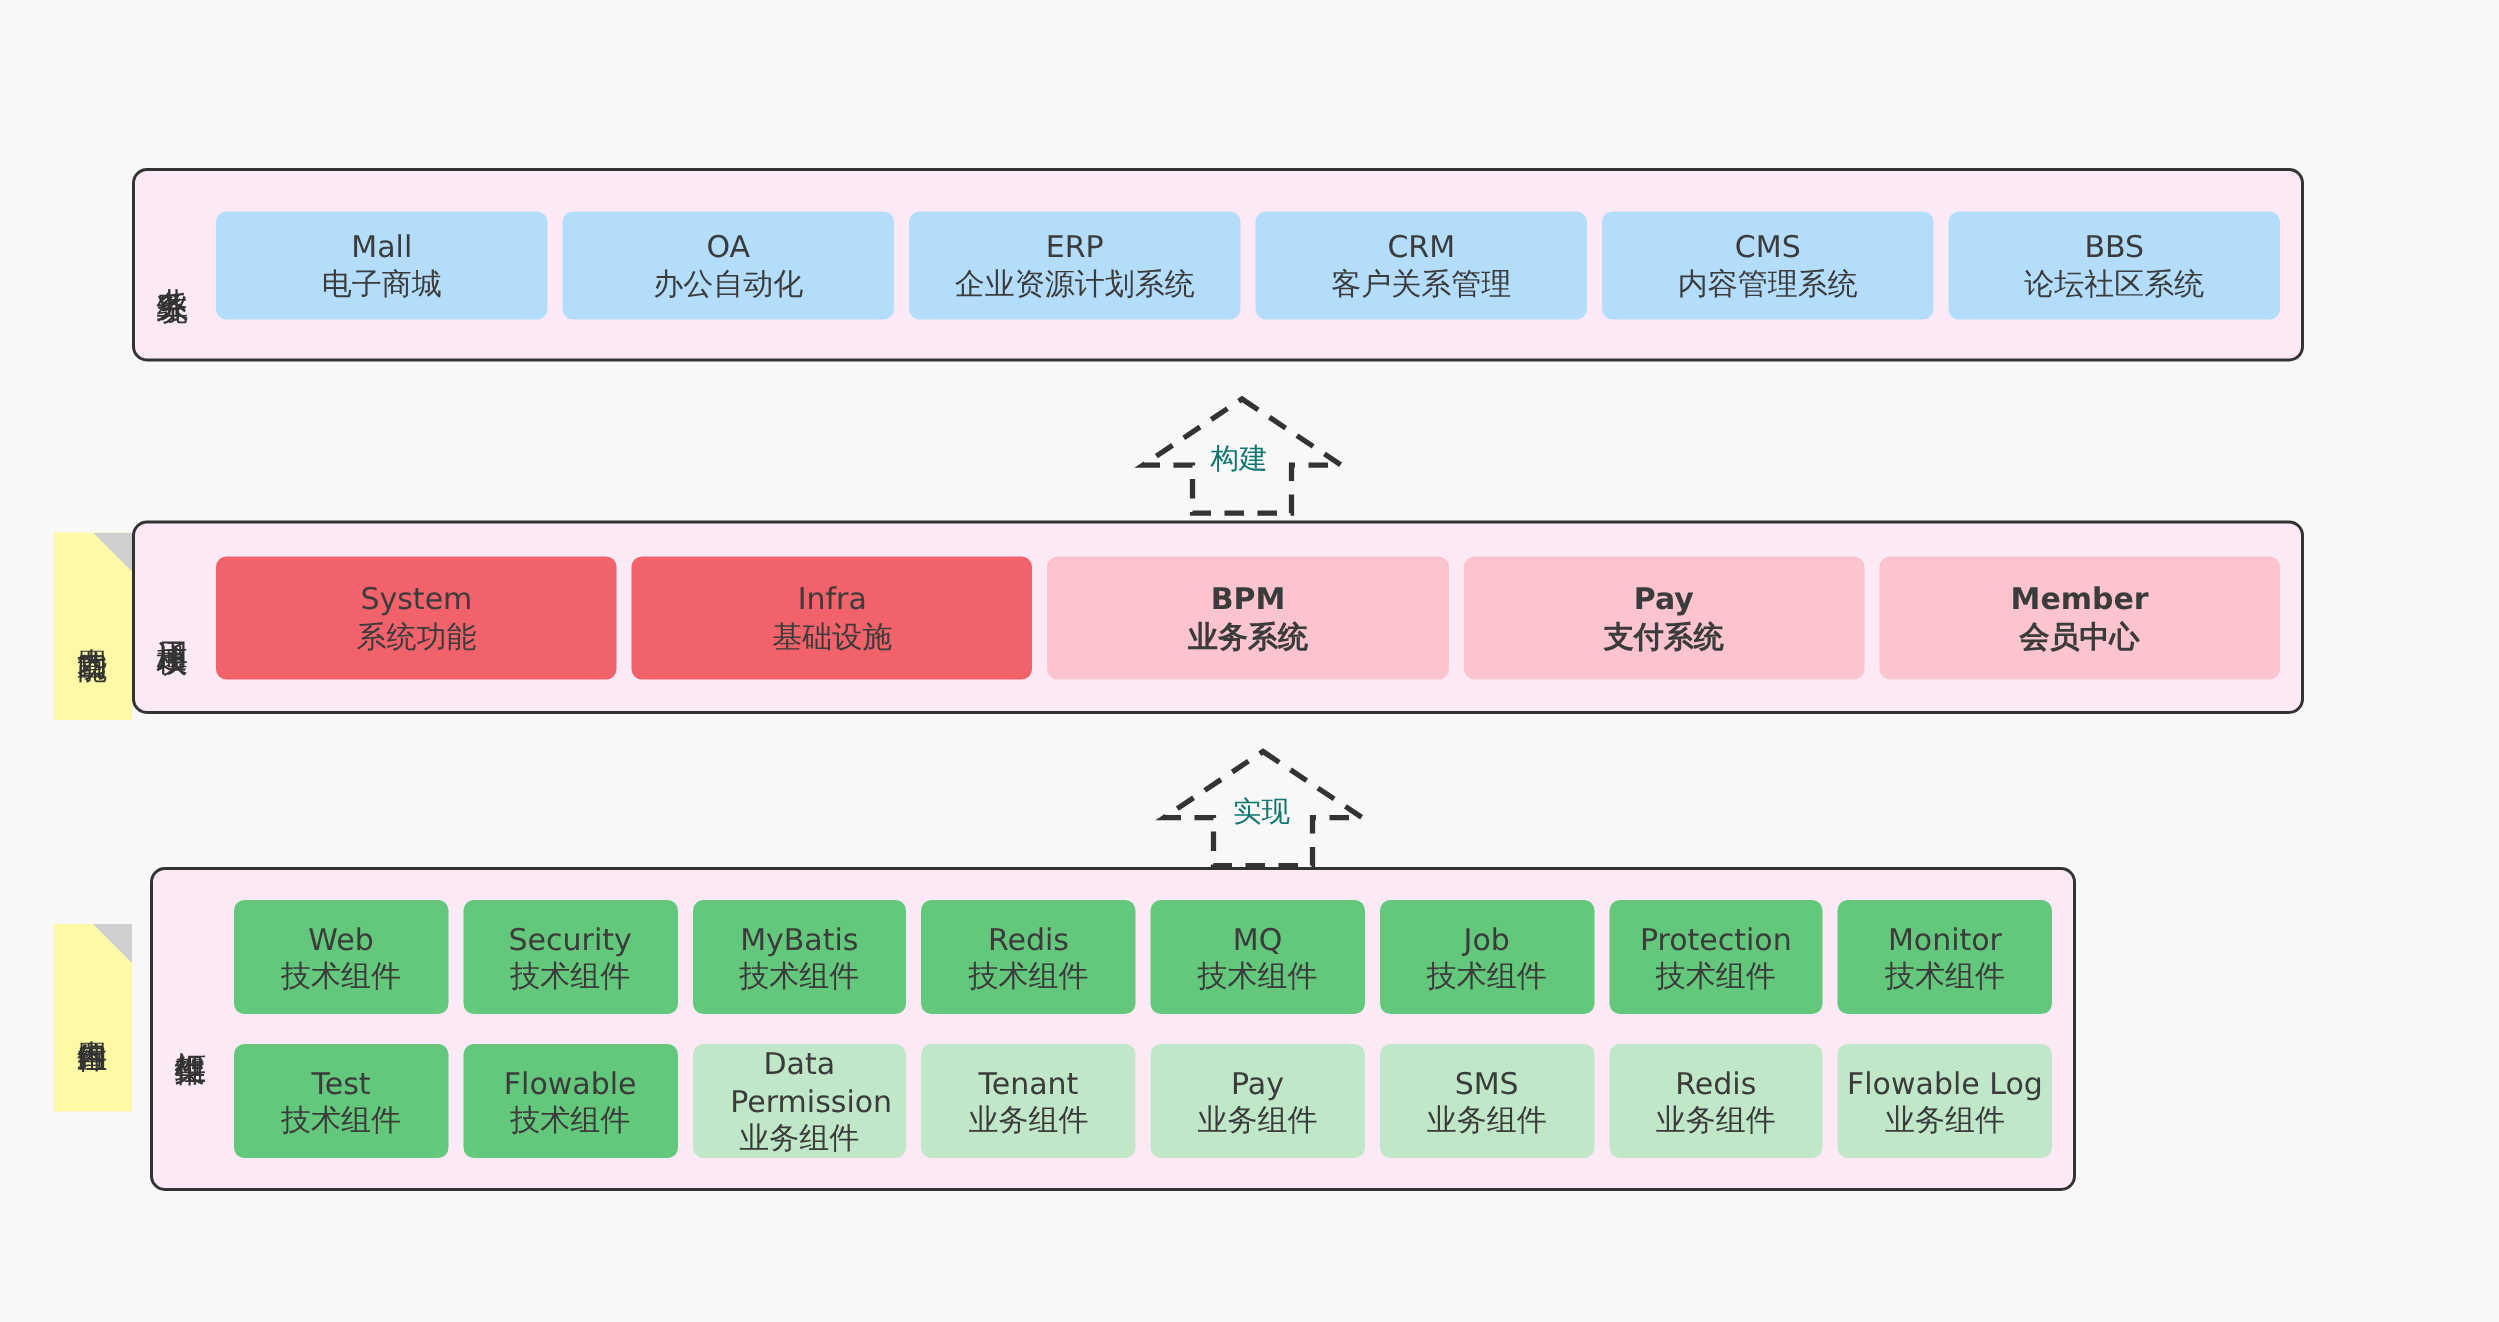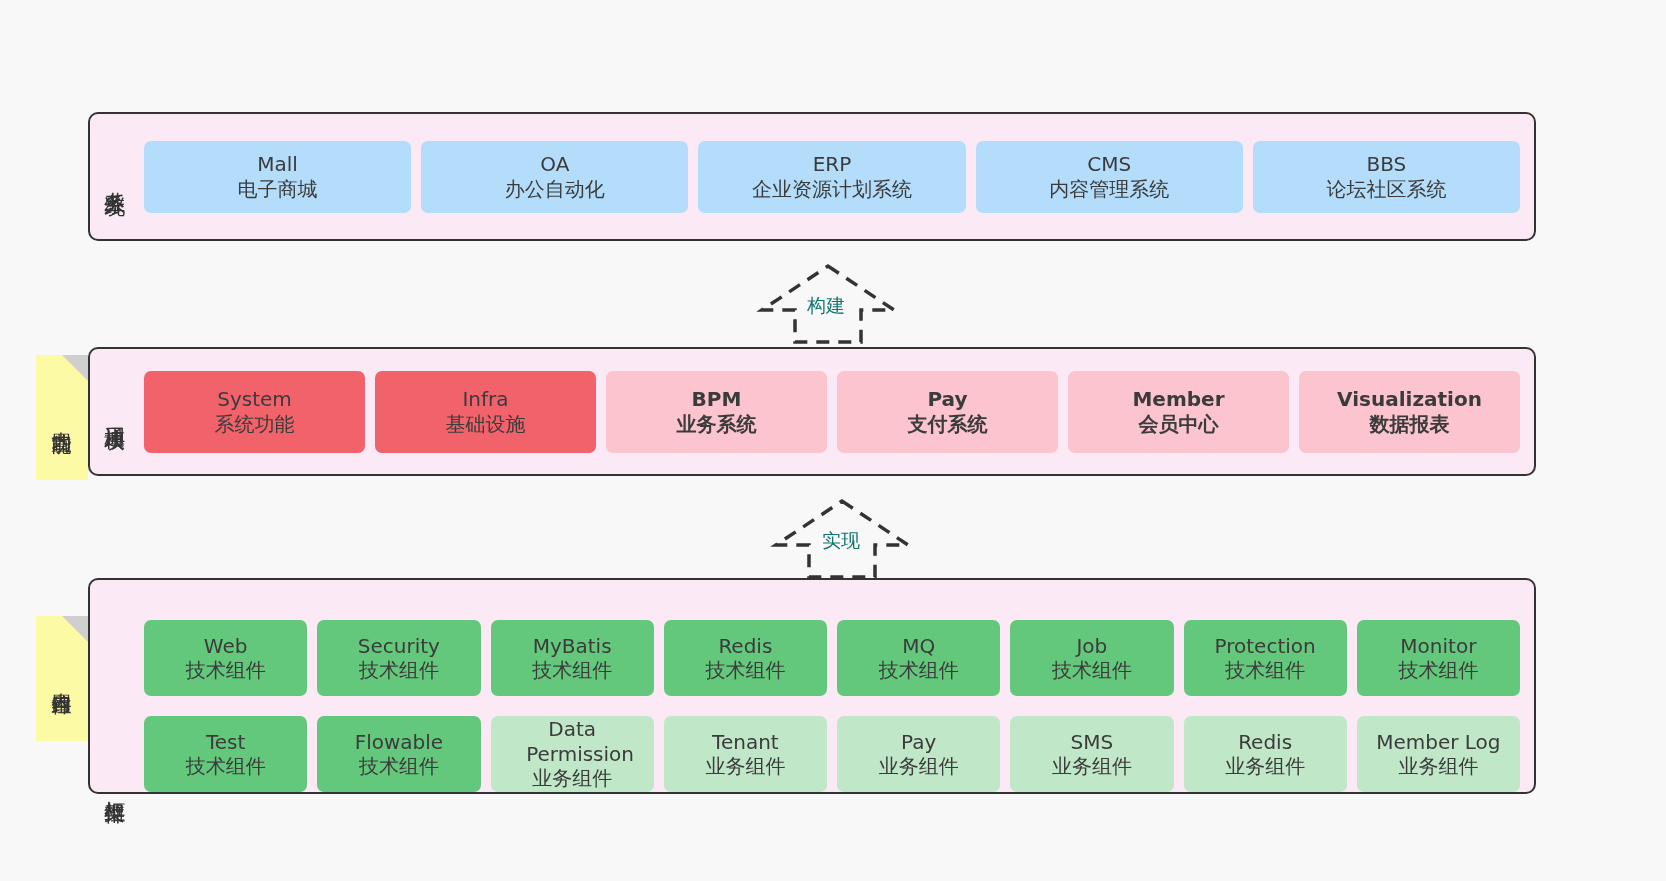--- a/index.html
+++ b/index.html
@@ -149,20 +149,24 @@
         </div>
         <div class="card c-blue">
           <div class="t1">OA</div>
           <div class="t2">办公自动化</div>
         </div>
         <div class="card c-blue">
           <div class="t1">ERP</div>
           <div class="t2">企业资源计划系统</div>
         </div>
         <div class="card c-blue">
+          <div class="t1">CRM</div>
+          <div class="t2">客户关系管理</div>
+        </div>
+        <div class="card c-blue">
           <div class="t1">CMS</div>
           <div class="t2">内容管理系统</div>
         </div>
         <div class="card c-blue">
           <div class="t1">BBS</div>
           <div class="t2">论坛社区系统</div>
         </div>
       </div>
     </div>
   </div>
@@ -191,41 +195,37 @@
           <div class="t2">业务系统</div>
         </div>
         <div class="card c-red-light">
           <div class="t1">Pay</div>
           <div class="t2">支付系统</div>
         </div>
         <div class="card c-red-light">
           <div class="t1">Member</div>
           <div class="t2">会员中心</div>
         </div>
-        <div class="card c-red-light">
-          <div class="t1">Visualization</div>
-          <div class="t2">数据报表</div>
-        </div>
       </div>
     </div>
   </div>
 
   <div class="note" style="left:36px; top:355px; width:52px; height:125px;">
     <span class="fold"></span>
     <span>内置功能</span>
   </div>
 
   <div class="arrow" style="left:772px; top:497px; width:140px; height:82px;">
     <svg width="140" height="82" viewBox="0 0 140 82">
       <path d="M 70 4 L 136 48 L 103 48 L 103 80 L 37 80 L 37 48 L 4 48 Z" fill="none" stroke="#333333" stroke-width="3.5" stroke-dasharray="13 9" stroke-linejoin="miter"></path>
     </svg>
     <div class="arrow-label" style="left:50px; top:31px;">实现</div>
   </div>
 
-  <div class="layer" id="layer-2" style="left:88px; top:578px; width:1448px; height:216px;align-items:flex-end;">
+  <div class="layer" id="layer-2" style="left:100px; top:578px; width:1284px; height:216px;">
     <div class="layer-title">框架组件</div>
     <div class="layer-body">
 
       <div class="row" style="height:76px;">
         <div class="card c-green-strong">
           <div class="t1">Web</div>
           <div class="t2">技术组件</div>
         </div>
         <div class="card c-green-strong">
           <div class="t1">Security</div>
@@ -280,21 +280,21 @@
         </div>
         <div class="card c-green-light">
           <div class="t1">SMS</div>
           <div class="t2">业务组件</div>
         </div>
         <div class="card c-green-light">
           <div class="t1">Redis</div>
           <div class="t2">业务组件</div>
         </div>
         <div class="card c-green-light">
-          <div class="t1">Member Log</div>
+          <div class="t1">Flowable Log</div>
           <div class="t2">业务组件</div>
         </div>
       </div>
 
     </div>
   </div>
 
   <div class="note" style="left:36px; top:616px; width:52px; height:125px;">
     <span class="fold"></span>
     <span>内置组件</span>

